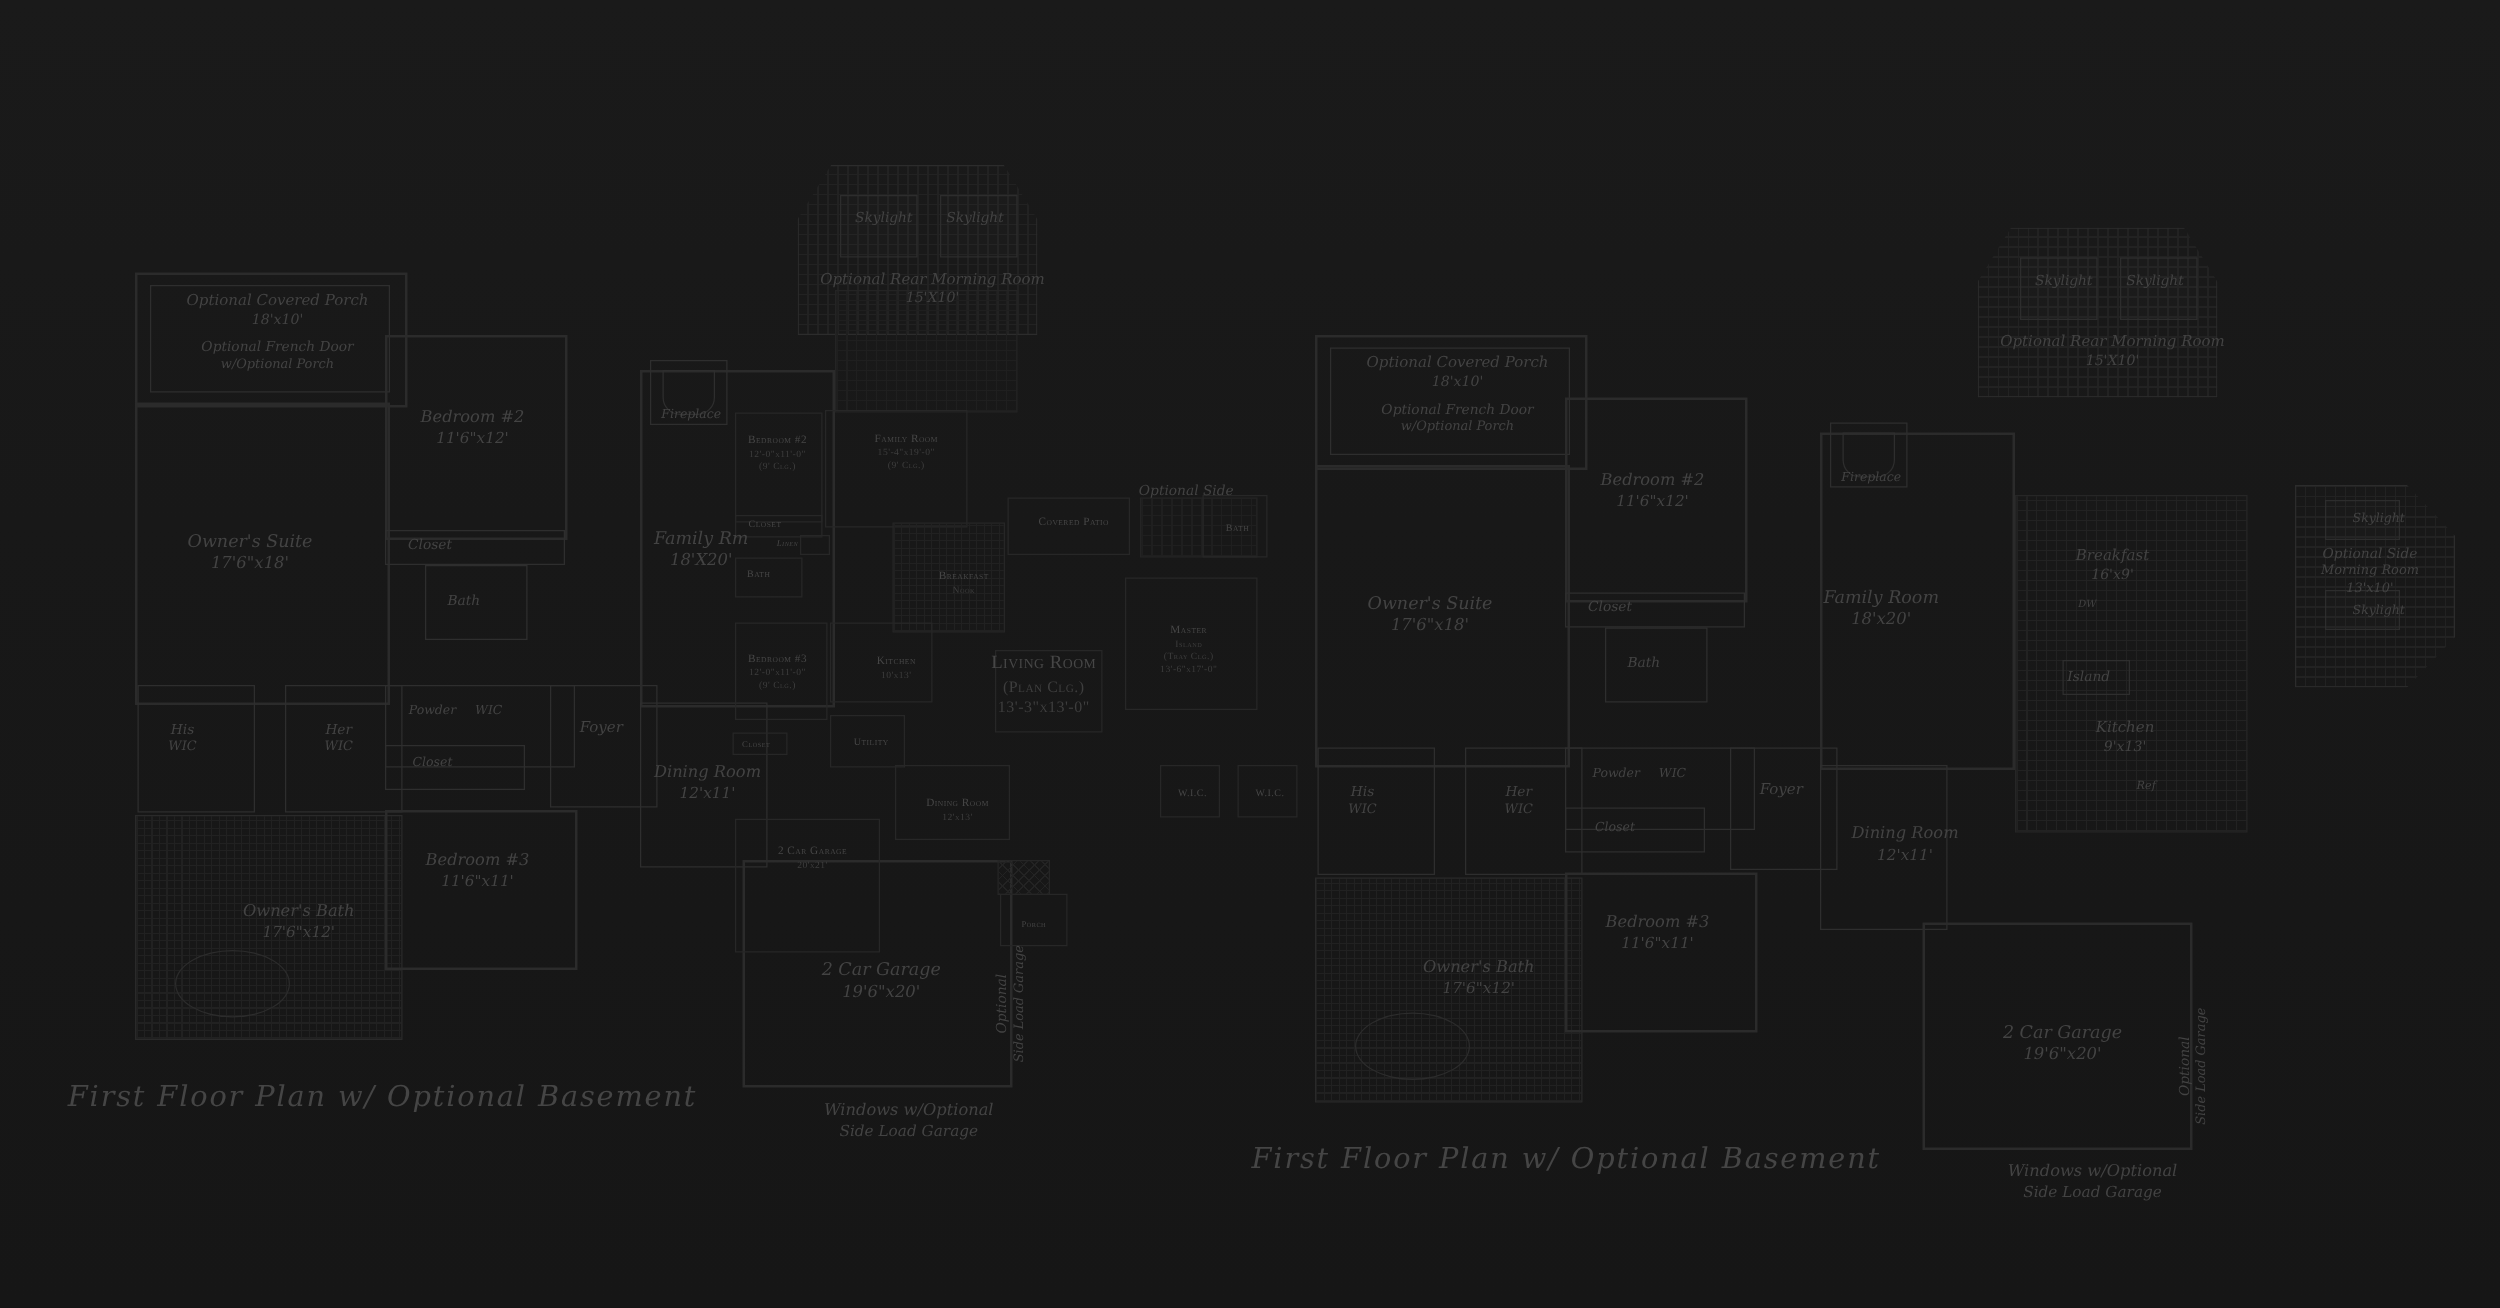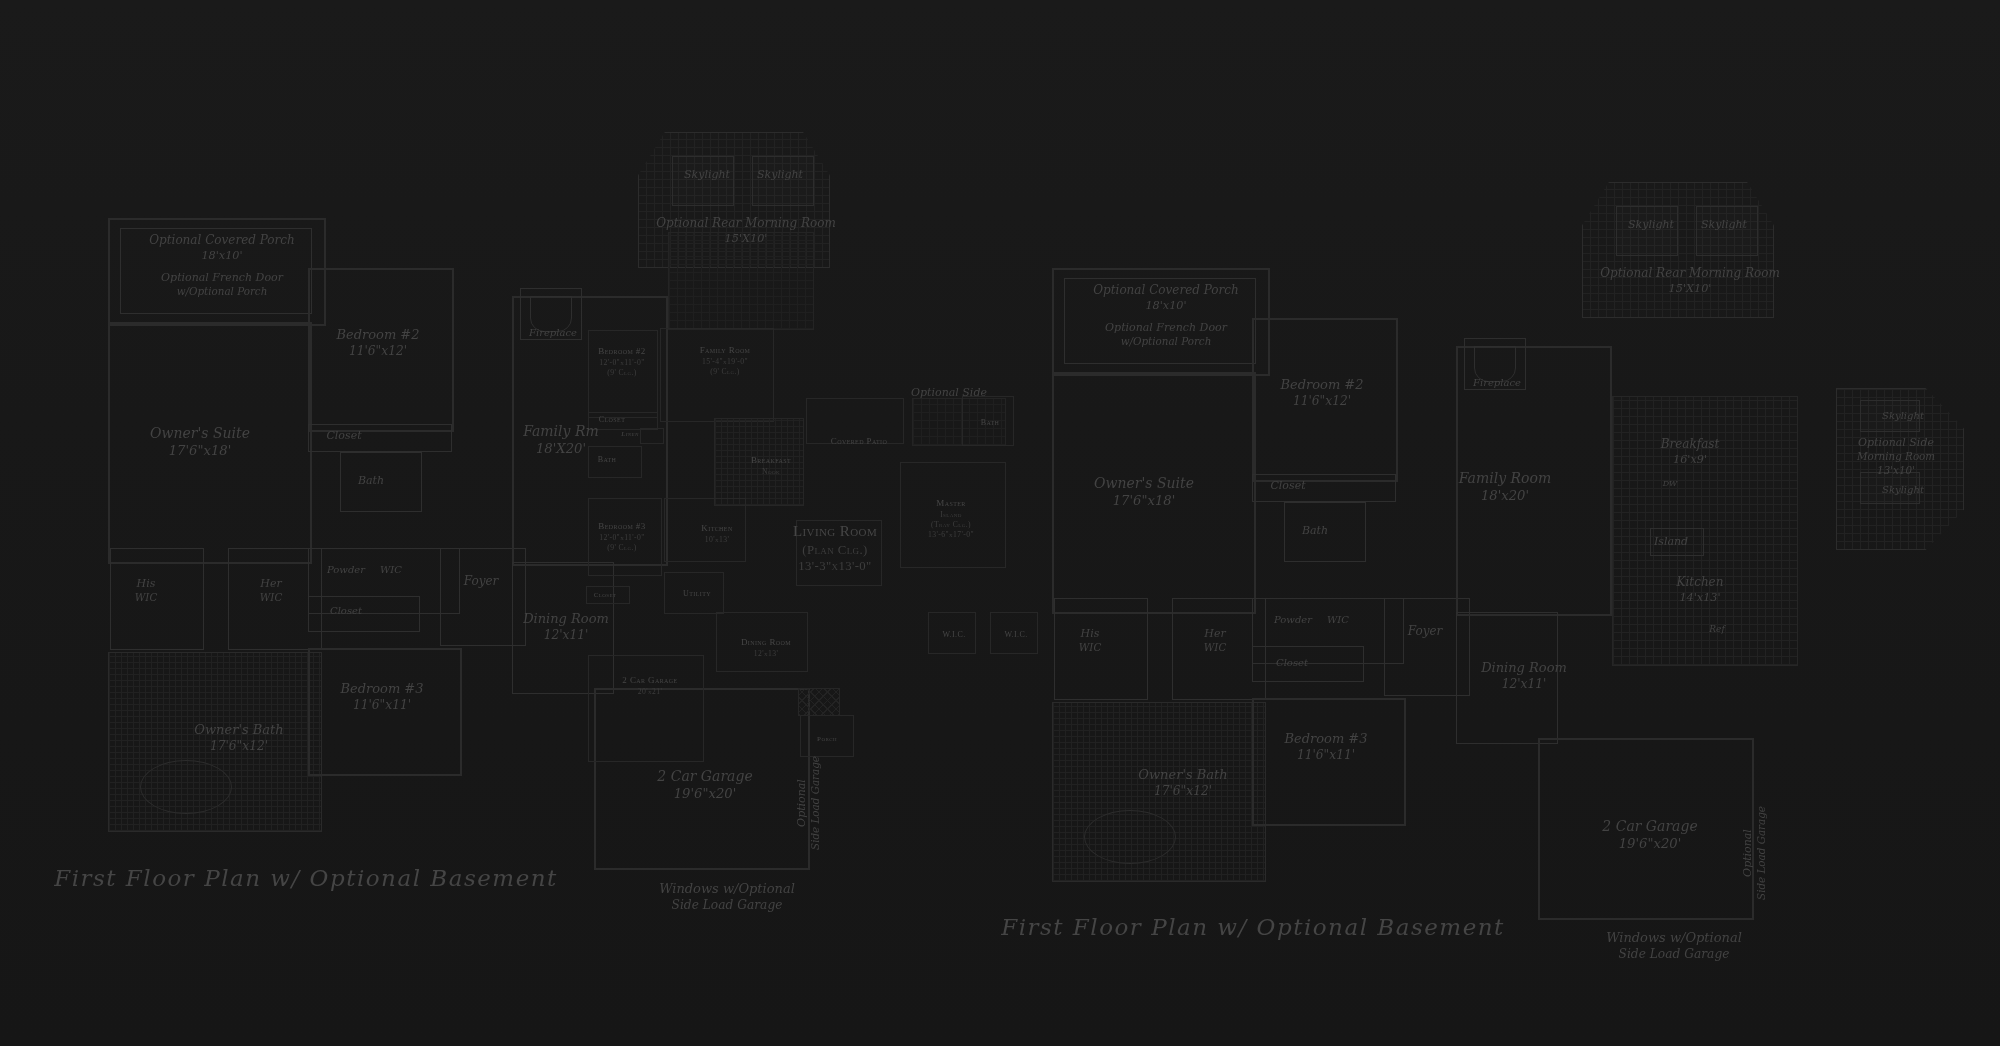--- a/index.html
+++ b/index.html
@@ -260,21 +260,21 @@
       <div class="lbl caps" style="left: 697px; top: 594px; font-size: 8px;">
         <div>Utility</div>
       </div>
       <div class="lbl caps" style="left: 605px; top: 596px; font-size: 7px;">
         <div>Closet</div>
       </div>
       <div class="lbl caps" style="left: 650px; top: 686px; font-size: 9px;">
         <div>2 Car Garage</div>
         <div>20'x21'</div>
       </div>
-      <div class="lbl caps" style="left: 859px; top: 442px; font-size: 9px;">
+      <div class="lbl caps" style="left: 859px; top: 418px; font-size: 9px;">
         <div>Covered Patio</div>
       </div>
       <div class="lbl caps" style="left: 951px; top: 519px; font-size: 9px;">
         <div>Master</div>
         <div>Island</div>
         <div>(Tray Clg.)</div>
         <div>13'-6"x17'-0"</div>
       </div>
       <div class="lbl caps" style="left: 990px; top: 423px; font-size: 8px;">
         <div>Bath</div>
@@ -354,21 +354,21 @@
         <div>16'x9'</div>
       </div>
       <div class="lbl script" style="left: 1670px; top: 484px; font-size: 8px;">
         <div>DW</div>
       </div>
       <div class="lbl script" style="left: 1671px; top: 542px; font-size: 11px;">
         <div>Island</div>
       </div>
       <div class="lbl script" style="left: 1700px; top: 590px; font-size: 12px;">
         <div>Kitchen</div>
-        <div>14'x13'</div>
+        <div>9'x13'</div>
       </div>
       <div class="lbl script" style="left: 1717px; top: 630px; font-size: 9px;">
         <div>Ref</div>
       </div>
       <div class="lbl script" style="left: 1524px; top: 676px; font-size: 13px;">
         <div>Dining Room</div>
         <div>12'x11'</div>
       </div>
       <div class="lbl script" style="left: 1326px; top: 747px; font-size: 13px;">
         <div>Bedroom #3</div>

